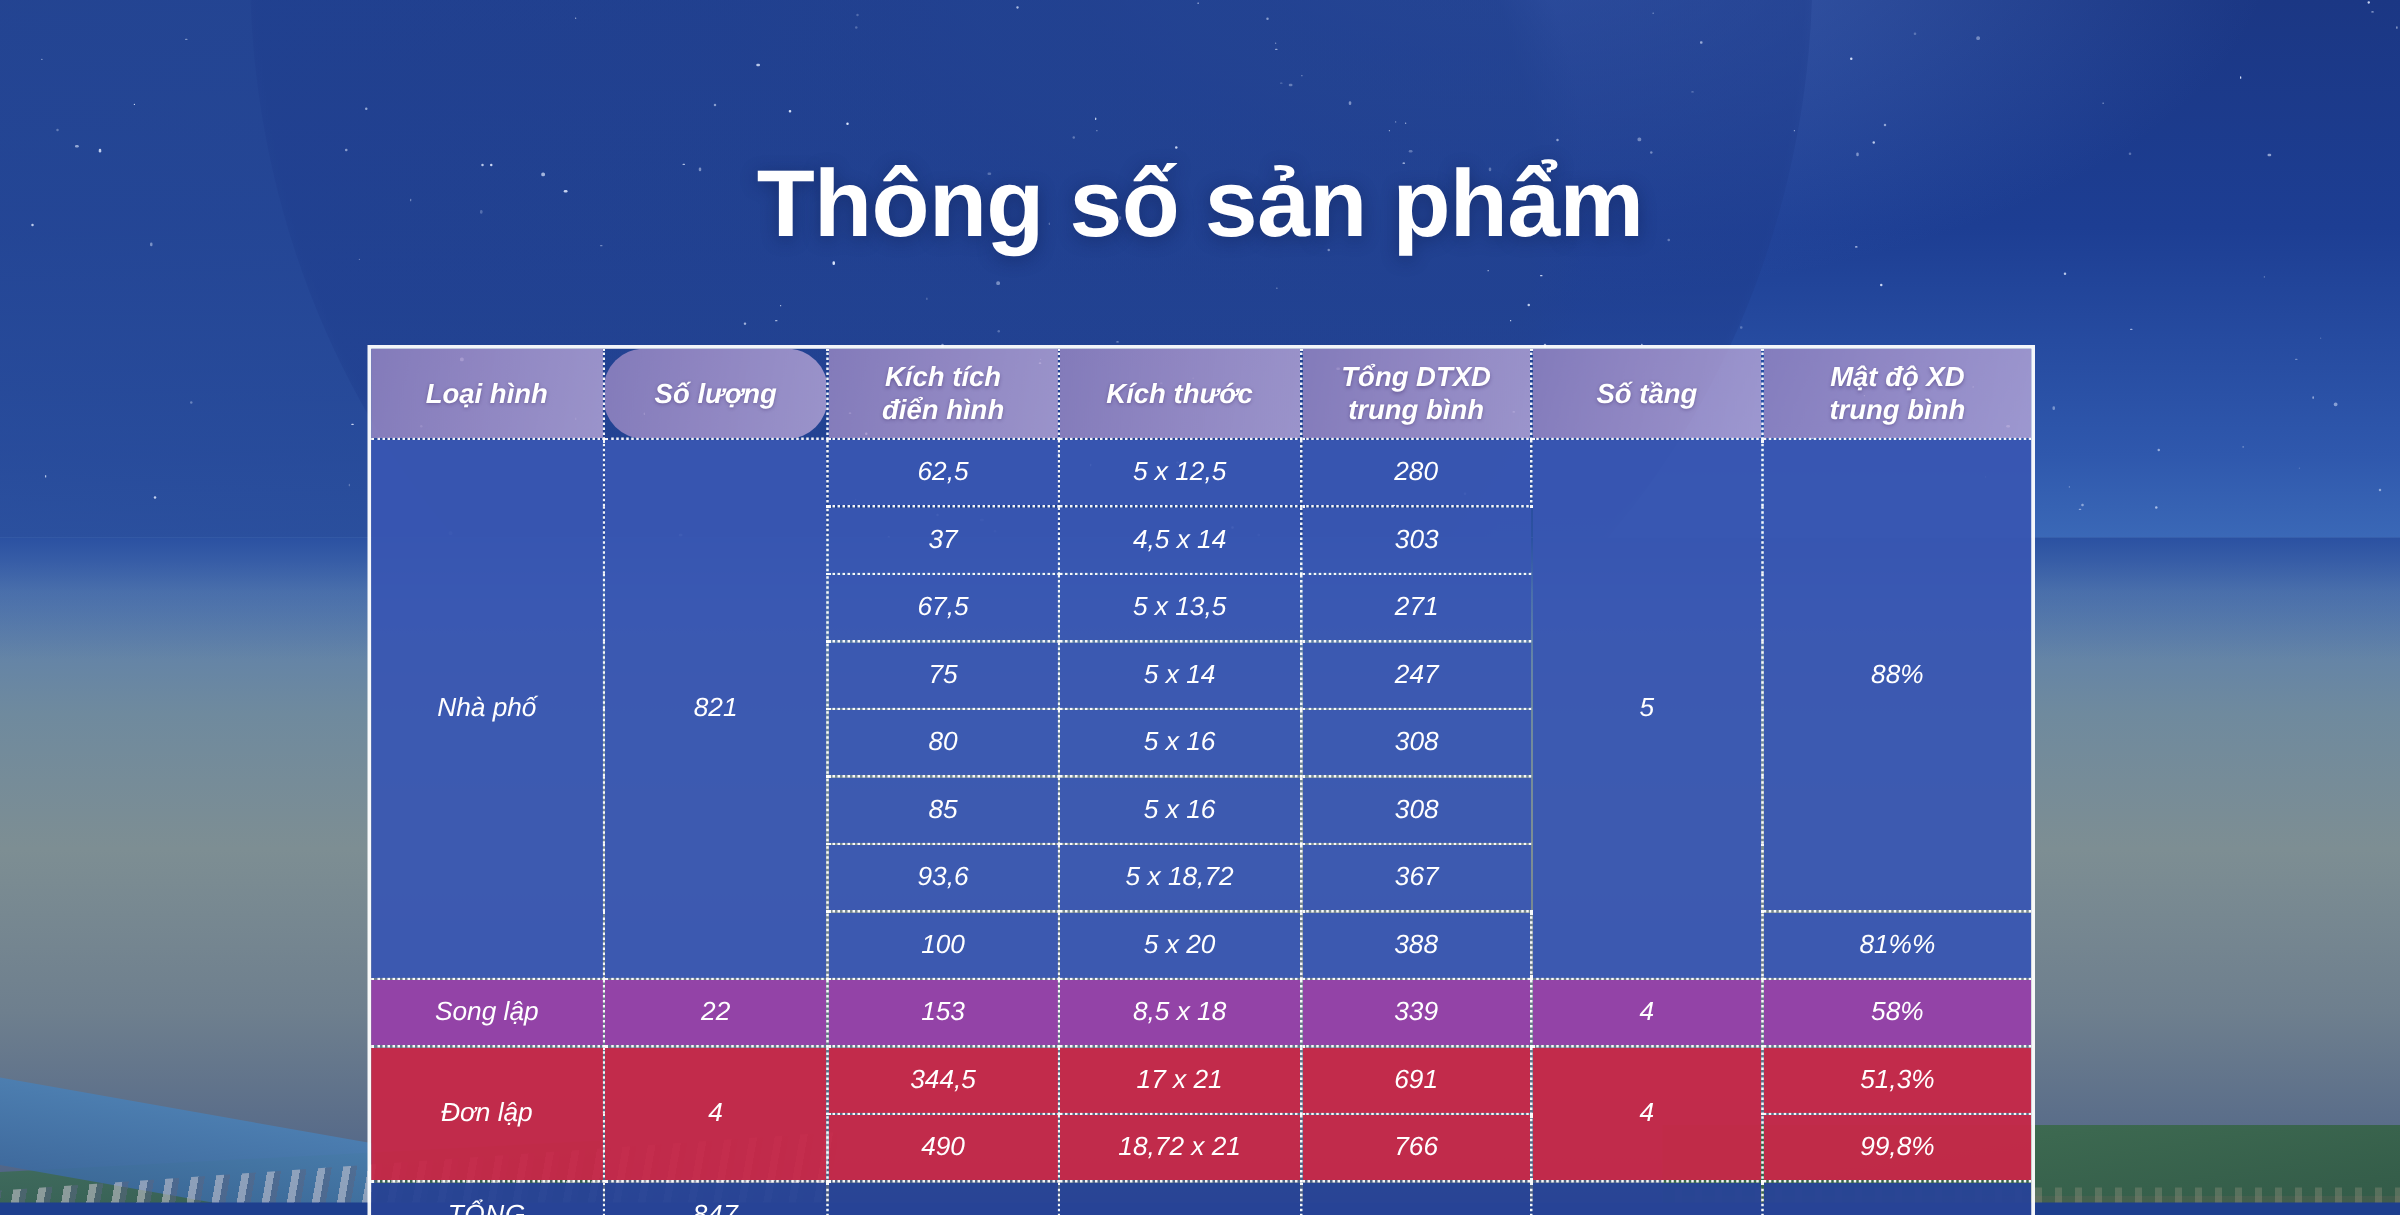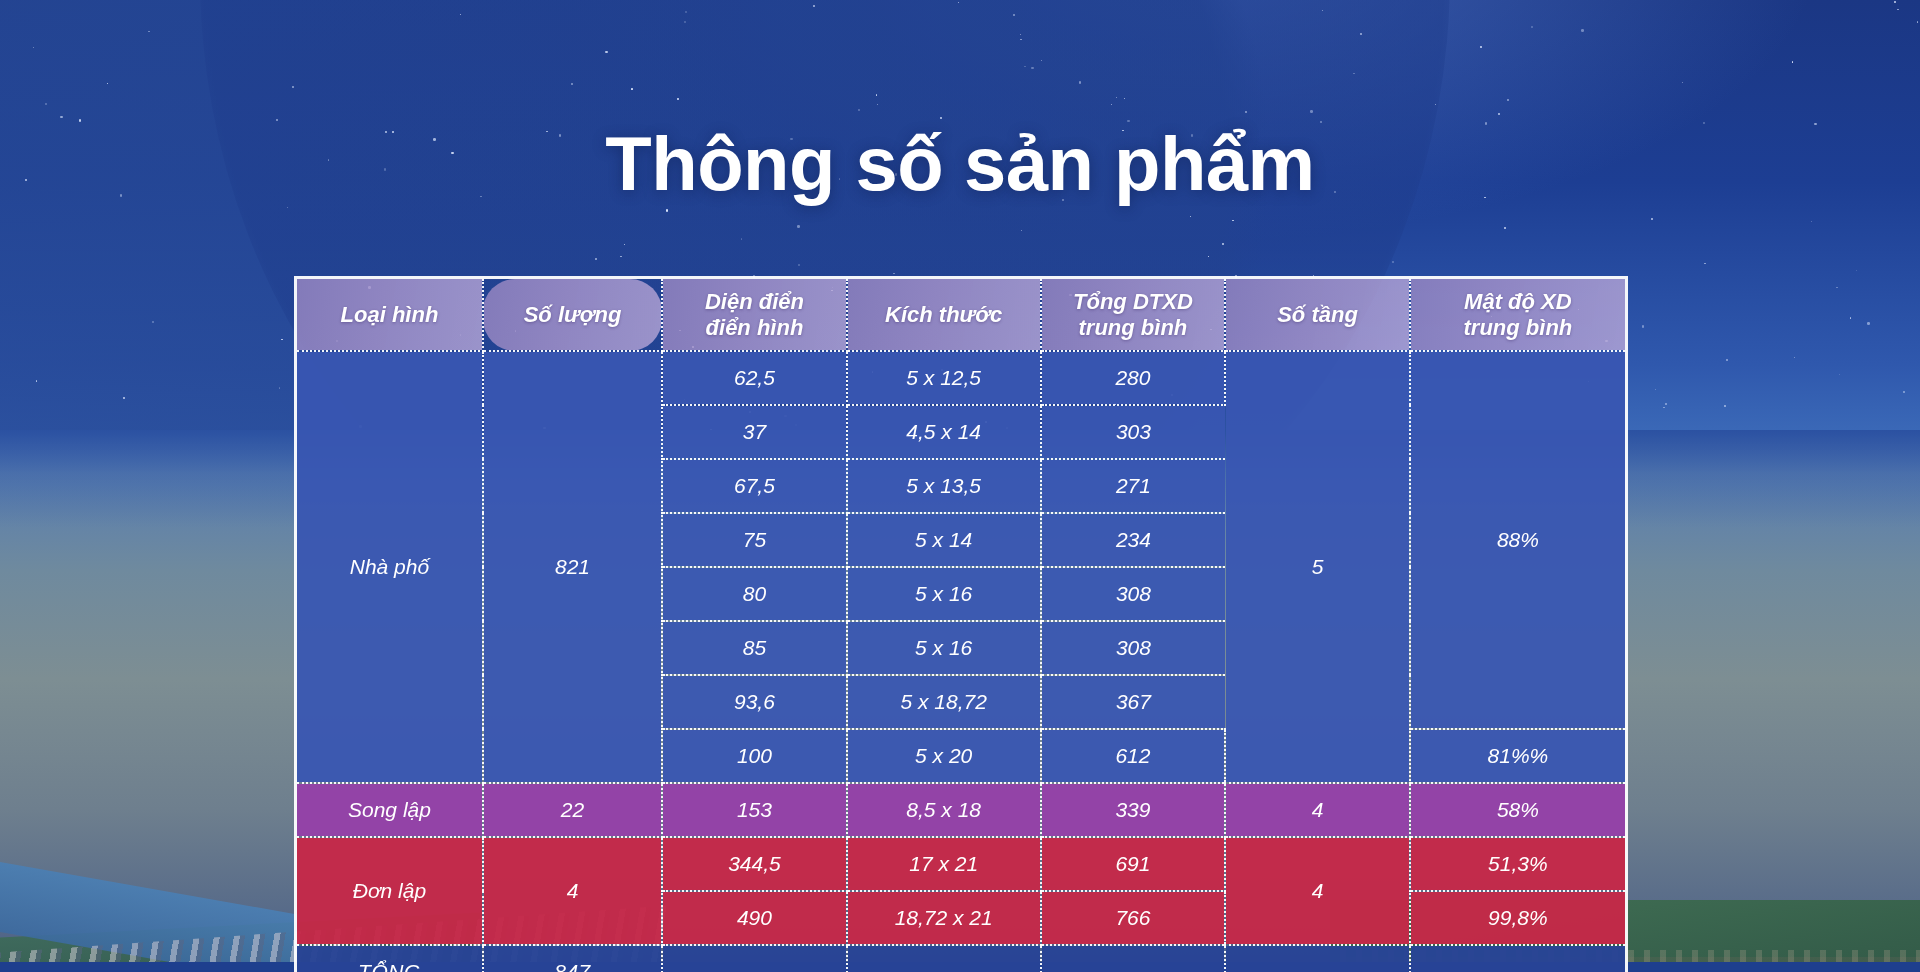--- a/index.html
+++ b/index.html
@@ -314,21 +314,21 @@
 </div>
 
 <h1 class="title">Thông số sản phẩm</h1>
 
 <div class="table-wrap">
   <table class="spec">
     <thead>
       <tr id="hdr-row">
           <th style="width: 14%;"><span>Loại hình</span></th>
           <th style="width: 13.5%; border-radius: 32px;"><span>Số lượng</span></th>
-          <th style="width: 13.9%;"><span>Diện điển</span><br><span>điển hình</span></th>
+          <th style="width: 13.9%;"><span>Kích tích</span><br><span>điển hình</span></th>
           <th style="width: 14.6%;"><span>Kích thước</span></th>
           <th style="width: 13.9%;"><span>Tổng DTXD</span><br><span>trung bình</span></th>
           <th style="width: 13.9%;"><span>Số tầng</span></th>
           <th style="width: 16.2%;"><span>Mật độ XD</span><br><span>trung bình</span></th>
         </tr>
     </thead>
     <tbody id="body-rows">
         <tr class="r-blue">
           <td class="r-blue cell-type" rowspan="8">Nhà phố</td>
           <td class="r-blue" rowspan="8">821</td>
@@ -344,41 +344,41 @@
           <td class="r-blue">303</td>
         </tr>
         <tr class="r-blue">
           <td class="r-blue">67,5</td>
           <td class="r-blue">5 x 13,5</td>
           <td class="r-blue">271</td>
         </tr>
         <tr class="r-blue">
           <td class="r-blue">75</td>
           <td class="r-blue">5 x 14</td>
-          <td class="r-blue">234</td>
+          <td class="r-blue">247</td>
         </tr>
         <tr class="r-blue">
           <td class="r-blue">80</td>
           <td class="r-blue">5 x 16</td>
           <td class="r-blue">308</td>
         </tr>
         <tr class="r-blue">
           <td class="r-blue">85</td>
           <td class="r-blue">5 x 16</td>
           <td class="r-blue">308</td>
         </tr>
         <tr class="r-blue">
           <td class="r-blue">93,6</td>
           <td class="r-blue">5 x 18,72</td>
           <td class="r-blue">367</td>
         </tr>
         <tr class="r-blue">
           <td class="r-blue">100</td>
           <td class="r-blue">5 x 20</td>
-          <td class="r-blue">612</td>
+          <td class="r-blue">388</td>
           <td class="r-blue">81%%</td>
         </tr>
         <tr class="r-purple">
           <td class="r-purple cell-type" rowspan="1">Song lập</td>
           <td class="r-purple" rowspan="1">22</td>
           <td class="r-purple">153</td>
           <td class="r-purple">8,5 x 18</td>
           <td class="r-purple">339</td>
           <td class="r-purple" rowspan="1">4</td>
           <td class="r-purple" rowspan="1">58%</td>

